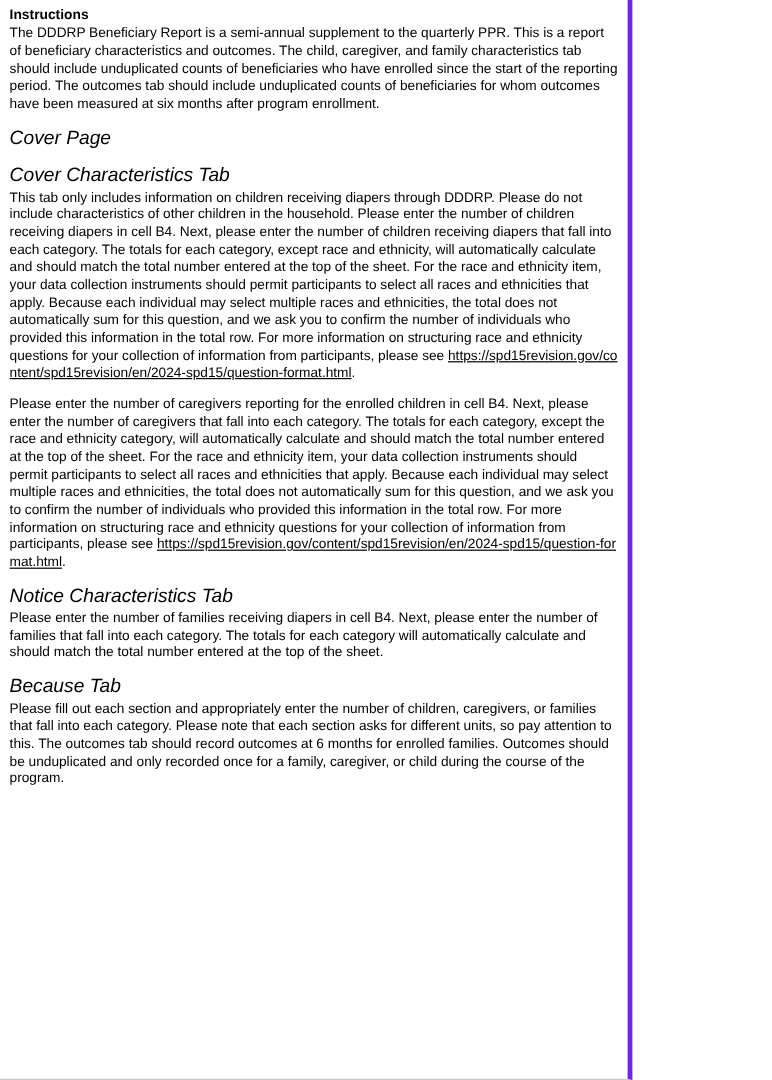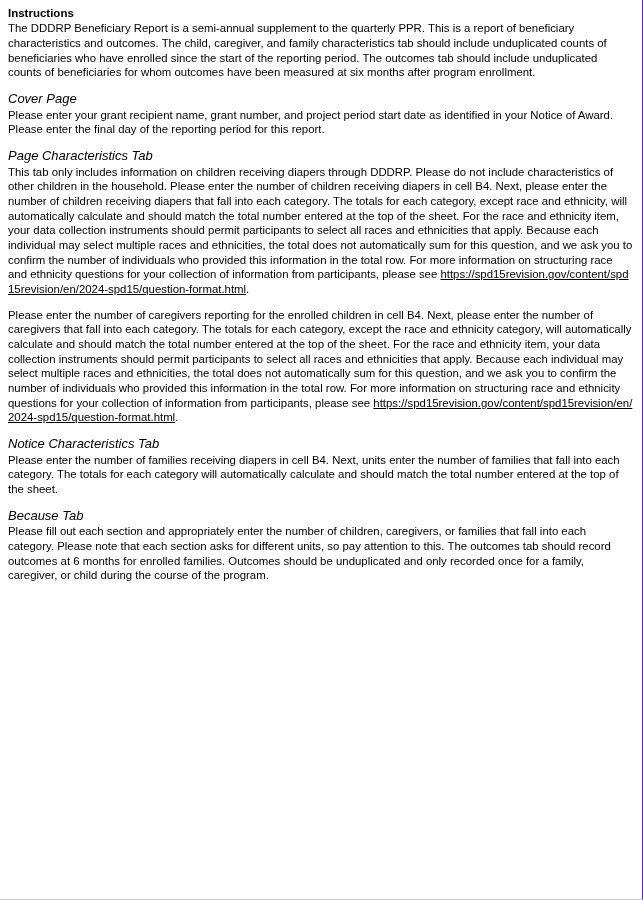--- a/index.html
+++ b/index.html
@@ -9,43 +9,43 @@
   }
   body {
     width: 643px;
     height: 900px;
     font-family: "Liberation Sans", sans-serif;
     color: #000000;
     overflow: hidden;
   }
   .page {
     box-sizing: border-box;
-    width: 643px;
+    width: 527px;
     height: 900px;
     padding: 6px 8px 0 8px;
-    border-right: 1px solid #6d28d9;
+    border-right: 4px solid #6d28d9;
     border-bottom: 1px solid #c8c8c8;
   }
   .doc-title {
     font-size: 11.5px;
     font-weight: bold;
     line-height: 1.25;
     margin: 0 0 1px 0;
   }
   .para {
     font-size: 11.4px;
     line-height: 1.285;
     margin: 0 0 0 0;
     text-align: left;
   }
   .section {
     margin-bottom: 11px;
   }
   .section-heading {
-    font-size: 13px;
+    font-size: 16px;
     font-style: italic;
     line-height: 1.285;
     margin: 0;
   }
   .link {
     text-decoration: underline;
     color: #000000;
     word-break: break-all;
   }
   .intro {
@@ -56,35 +56,34 @@
 <body>
 
 <div class="page">
 
   <div class="doc-title">Instructions</div>
 
   <div class="para intro">The DDDRP Beneficiary Report is a semi-annual supplement to the quarterly PPR. This is a report of beneficiary characteristics and outcomes. The child, caregiver, and family characteristics tab should include unduplicated counts of beneficiaries who have enrolled since the start of the reporting period. The outcomes tab should include unduplicated counts of beneficiaries for whom outcomes have been measured at six months after program enrollment.</div>
 
   <div class="section">
     <div class="section-heading">Cover Page</div>
-    <div class="para">Please enter your grant recipient name, grant number, and project period start date as identified in your Notice of Award. Please enter the final day of the reporting period for this report.</div>
   </div>
 
   <div class="section">
-    <div class="section-heading">Page Characteristics Tab</div>
+    <div class="section-heading">Cover Characteristics Tab</div>
     <div class="para"><span>This tab only includes information on children receiving diapers through DDDRP. Please do not include characteristics of other children in the household. Please enter the number of children receiving diapers in cell B4. Next, please enter the number of children receiving diapers that fall into each category. The totals for each category, except race and ethnicity, will automatically calculate and should match the total number entered at the top of the sheet. For the race and ethnicity item, your data collection instruments should permit participants to select all races and ethnicities that apply. Because each individual may select multiple races and ethnicities, the total does not automatically sum for this question, and we ask you to confirm the number of individuals who provided this information in the total row. For more information on structuring race and ethnicity questions for your collection of information from participants, please see </span><a class="link" href="#">https://spd15revision.gov/content/spd15revision/en/2024-spd15/question-format.html</a><span>.</span></div>
   </div>
 
   <div class="section">
     <div class="para"><span>Please enter the number of caregivers reporting for the enrolled children in cell B4. Next, please enter the number of caregivers that fall into each category. The totals for each category, except the race and ethnicity category, will automatically calculate and should match the total number entered at the top of the sheet. For the race and ethnicity item, your data collection instruments should permit participants to select all races and ethnicities that apply. Because each individual may select multiple races and ethnicities, the total does not automatically sum for this question, and we ask you to confirm the number of individuals who provided this information in the total row. For more information on structuring race and ethnicity questions for your collection of information from participants, please see </span><a class="link" href="#">https://spd15revision.gov/content/spd15revision/en/2024-spd15/question-format.html</a><span>.</span></div>
   </div>
 
   <div class="section">
     <div class="section-heading">Notice Characteristics Tab</div>
-    <div class="para">Please enter the number of families receiving diapers in cell B4. Next, units enter the number of families that fall into each category. The totals for each category will automatically calculate and should match the total number entered at the top of the sheet.</div>
+    <div class="para">Please enter the number of families receiving diapers in cell B4. Next, please enter the number of families that fall into each category. The totals for each category will automatically calculate and should match the total number entered at the top of the sheet.</div>
   </div>
 
   <div class="section">
     <div class="section-heading">Because Tab</div>
     <div class="para">Please fill out each section and appropriately enter the number of children, caregivers, or families that fall into each category. Please note that each section asks for different units, so pay attention to this. The outcomes tab should record outcomes at 6 months for enrolled families. Outcomes should be unduplicated and only recorded once for a family, caregiver, or child during the course of the program.</div>
   </div>
 
 </div>
 
 </body></html>

